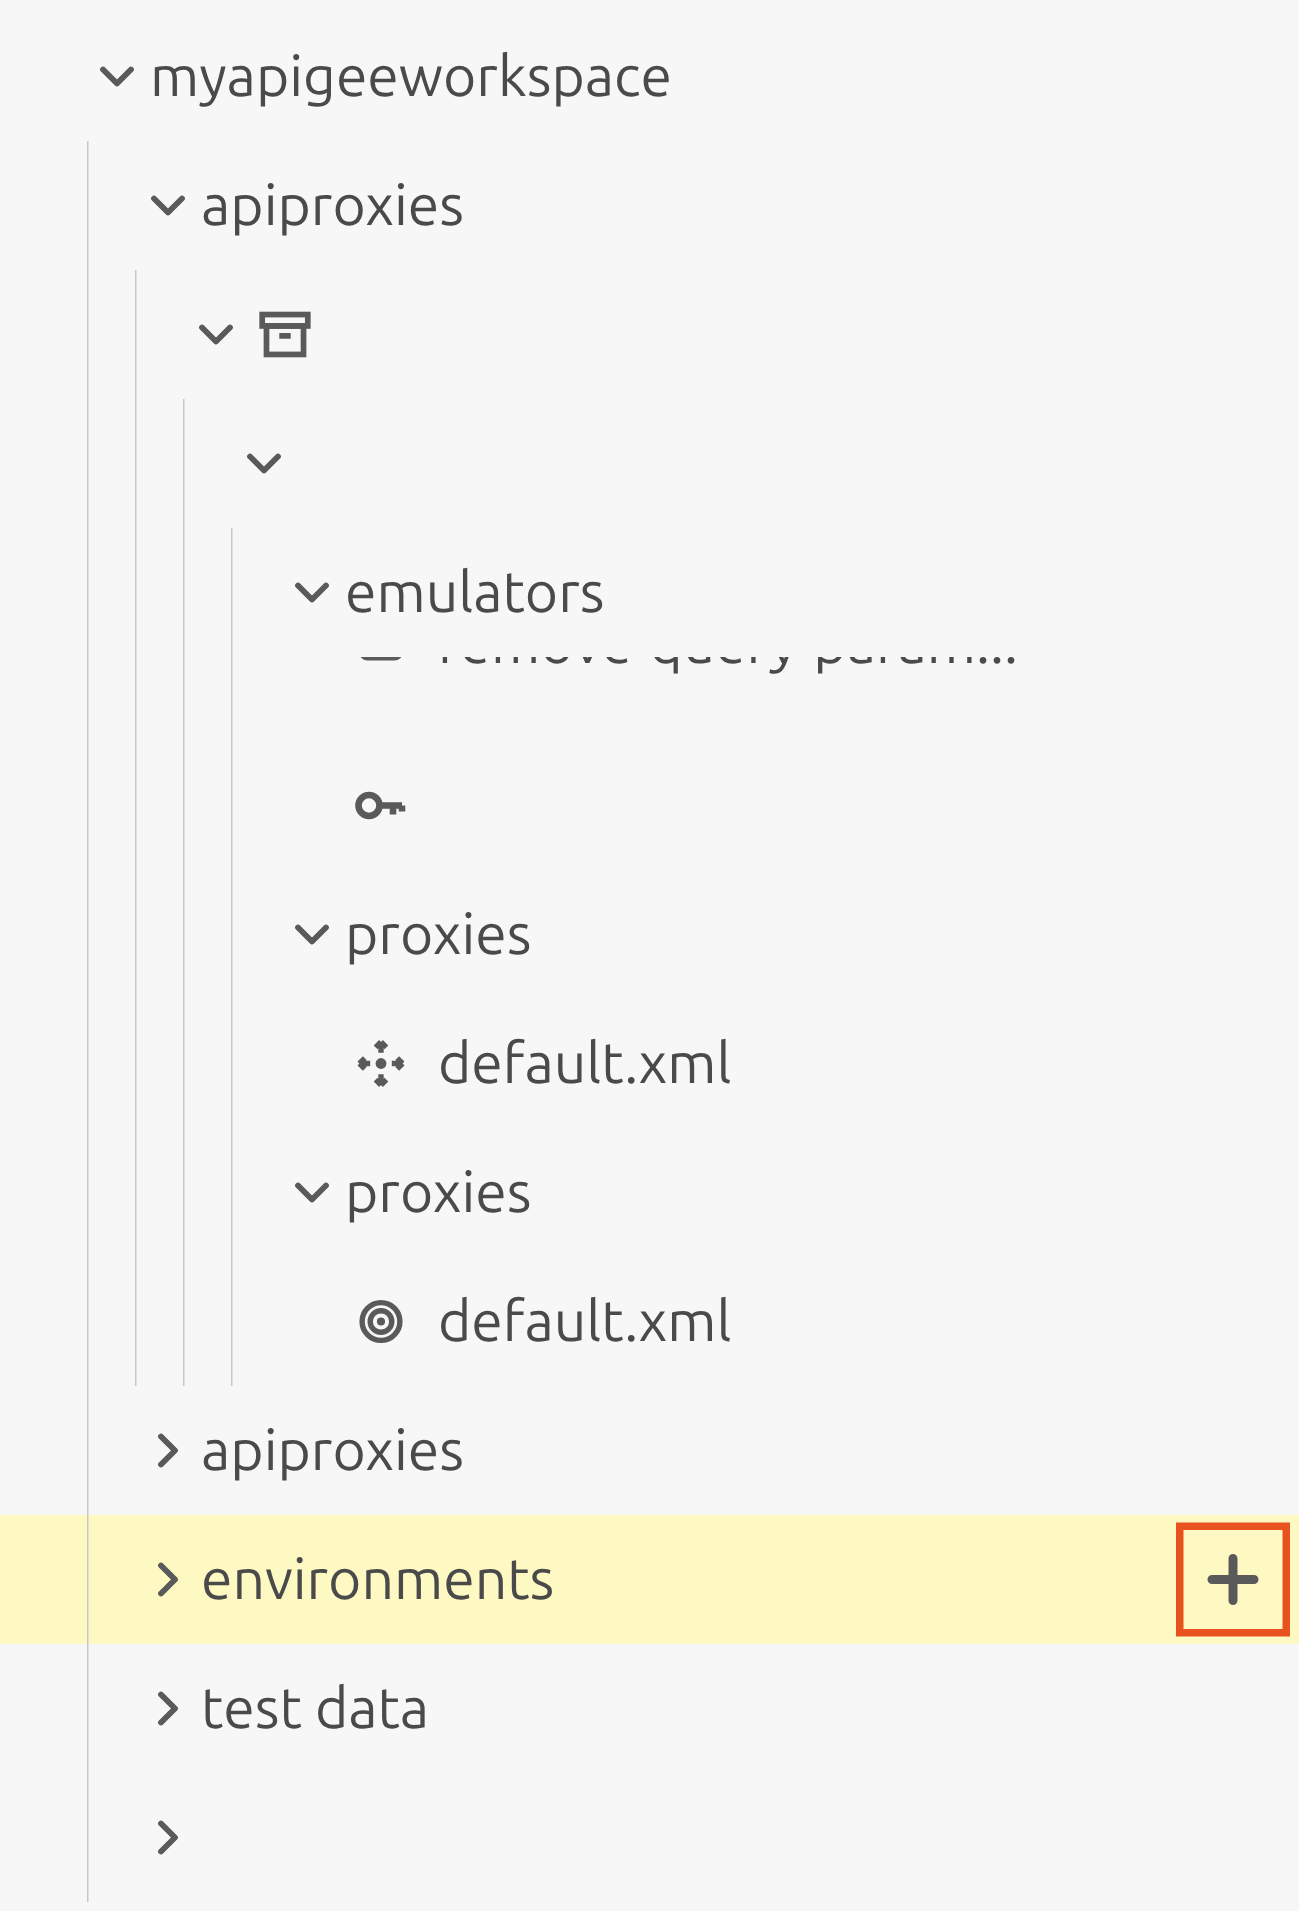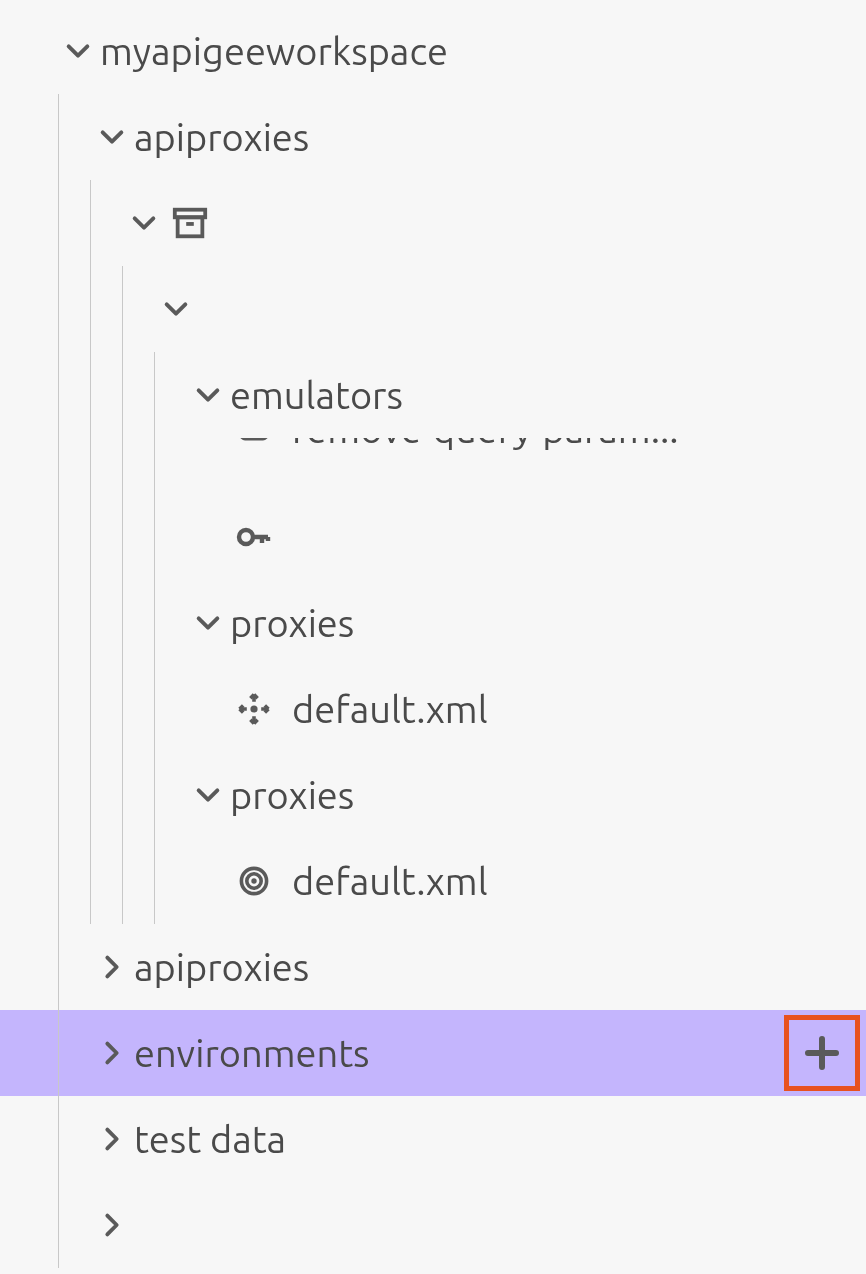--- a/index.html
+++ b/index.html
@@ -15,21 +15,21 @@
     }
     .tree-row {
       display: flex;
       align-items: center;
       height: 86px;
       white-space: nowrap;
       position: relative;
       cursor: pointer;
     }
     .tree-row.hovered {
-      background: #c4b5fd;
+      background: #fef9c3;
     }
     .guides {
       display: inline-flex;
       height: 100%;
       flex-shrink: 0;
     }
     .guide {
       width: 32px;
       height: 100%;
       border-left: 1.5px solid #c8c8c8;

